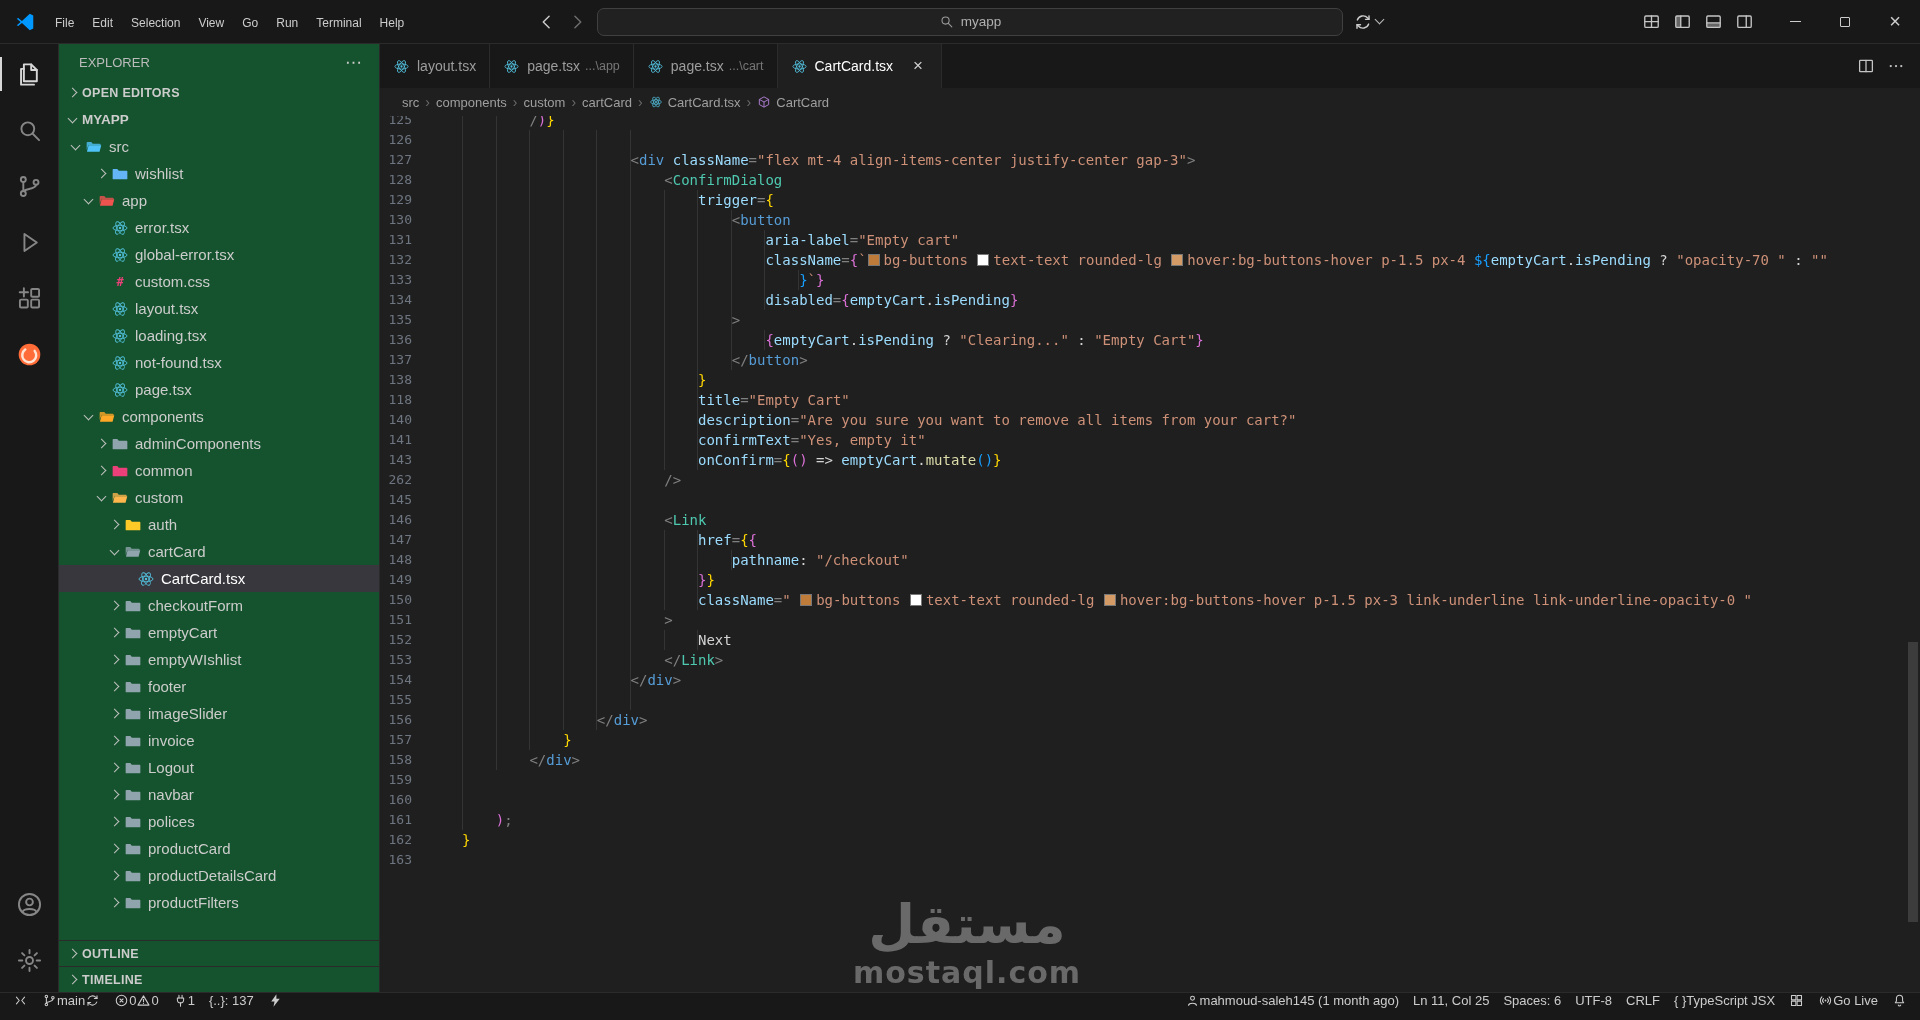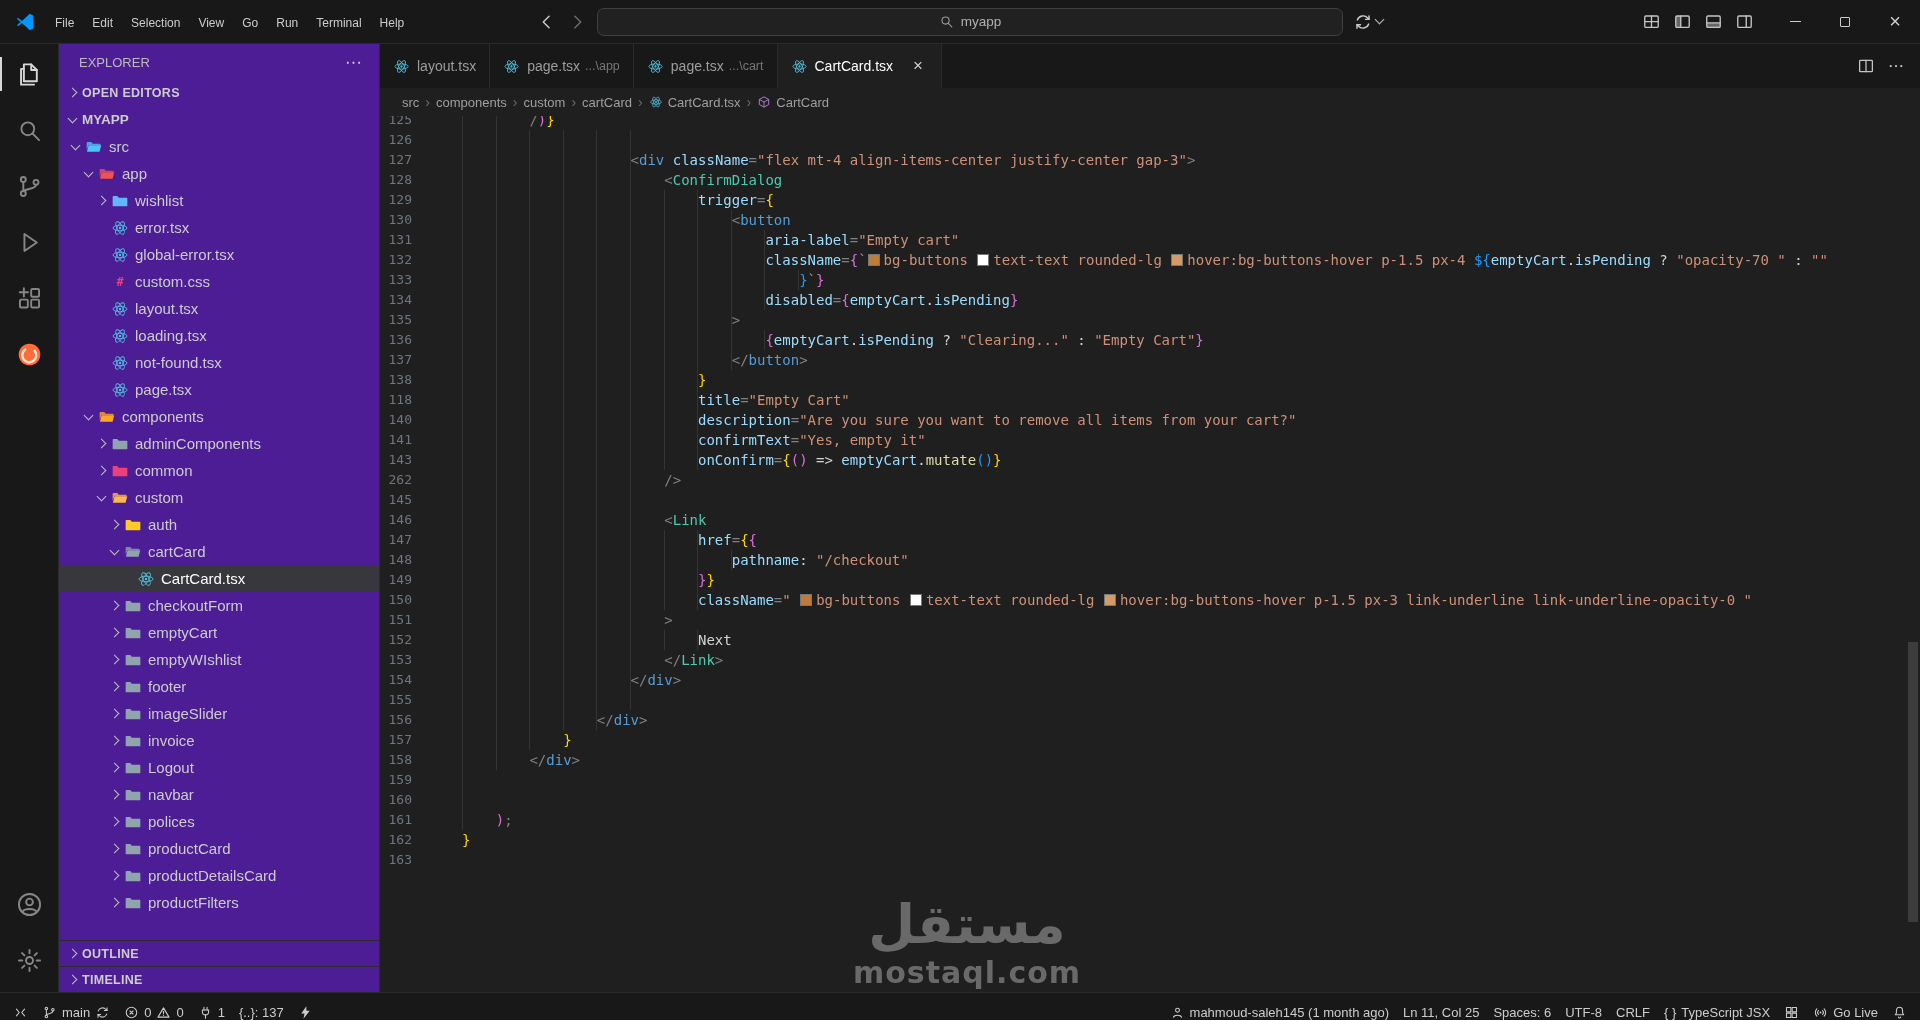--- a/index.html
+++ b/index.html
@@ -28,21 +28,21 @@
 .wc-max{width:10px;height:10px;border:1.2px solid #ccc;display:block;border-radius:1px}
 
 #main{flex:1;display:flex;min-height:0}
 #activitybar{width:59px;flex:none;background:#181818;border-right:1px solid #2b2b2b;display:flex;flex-direction:column;padding-top:2px}
 .act-item{height:56px;display:flex;align-items:center;justify-content:center;color:#868686;position:relative}
 .act-item .icn{width:27px;height:27px}
 .act-item.active{color:#d7d7d7}
 .act-item.active::before{content:"";position:absolute;left:0;top:11px;bottom:11px;width:2px;background:#d7d7d7}
 #act-bottom{margin-top:auto;padding-bottom:4px}
 
-#sidebar{width:321px;flex:none;background:#4c1d95;border-right:1px solid #2b2b2b;display:flex;flex-direction:column;overflow:hidden}
+#sidebar{width:321px;flex:none;background:#14532d;border-right:1px solid #2b2b2b;display:flex;flex-direction:column;overflow:hidden}
 .sb-header{height:36px;flex:none;display:flex;align-items:center;padding:0 16px 0 20px;font-size:13px;color:#bbbbbb}
 .sb-header .more{margin-left:auto;font-size:17px;letter-spacing:1px;color:#cccccc;cursor:default}
 .sec-row{height:26px;flex:none;display:flex;align-items:center;gap:2px;padding-left:5px;font-size:12.5px;font-weight:700;color:#cccccc;letter-spacing:.3px}
 .sec-row.bordered{border-top:1px solid #2b2b2b}
 .proj-row{height:27px;flex:none;display:flex;align-items:center;gap:2px;padding-left:5px;font-size:13.5px;font-weight:700;color:#cccccc}
 #tree{flex:1;overflow:hidden}
 .trow{height:27px;display:flex;align-items:center;color:#cccccc;font-size:15px;cursor:default;white-space:nowrap}
 .trow.selected{background:#37373d;color:#ffffff}
 .chev{width:16px;height:16px;flex:none;position:relative;display:inline-block}
 .chev::before{content:"";position:absolute;left:5px;top:4px;width:6px;height:6px;border-right:1.4px solid #c0c0c0;border-bottom:1.4px solid #c0c0c0;transform:rotate(-45deg)}
@@ -73,21 +73,21 @@
 .ind{display:inline-block;height:20px;vertical-align:top;background:repeating-linear-gradient(90deg,#343434 0,#343434 1px,transparent 1px,transparent 33.6px)}
 .cbox{display:inline-block;width:12px;height:12px;border:1px solid #777;margin:0 4px 0 1px;vertical-align:-1px}
 .tk-p{color:#808080}.tk-tag{color:#569cd6}.tk-comp{color:#4ec9b0}.tk-attr{color:#9cdcfe}
 .tk-str{color:#ce9178}.tk-var{color:#9cdcfe}.tk-fn{color:#dcdcaa}.tk-b1{color:#ffd700}
 .tk-b2{color:#da70d6}.tk-b3{color:#179fff}.tk-op{color:#d4d4d4}.tk-txt{color:#d4d4d4}
 #vscroll{position:absolute;right:2px;top:0;width:10px;height:100%}
 #vscroll .handle{position:absolute;top:60%;height:32%;width:100%;background:rgba(121,121,121,.32)}
 
 #statusbar{height:28px;flex:none;background:#181818;border-top:1px solid #2b2b2b;display:flex;align-items:center;justify-content:space-between;font-size:13px;color:#cccccc;padding:0 6px;position:relative;z-index:6}
 #status-left,#status-right{display:flex;align-items:center;height:100%}
-.st-item{display:flex;align-items:flex-end;gap:5px;padding:0 7px;height:100%;white-space:nowrap;cursor:default}
+.st-item{display:flex;align-items:flex-start;padding:0 7px;height:100%;white-space:nowrap;cursor:default}
 .st-ic{width:15px;height:15px}
 
 #watermark{position:absolute;left:967px;bottom:30px;transform:translateX(-50%);text-align:center;color:#9b9b9b;opacity:.6;z-index:4;pointer-events:none}
 .wm-ar{font-size:54px;font-weight:700;line-height:1;font-family:"DejaVu Sans",sans-serif}
 .wm-en{font-size:30px;font-weight:700;letter-spacing:1px;margin-top:3px;font-family:"DejaVu Sans",sans-serif}
 </style>
 </head>
 <body>
 
 <div id="app">
@@ -269,38 +269,38 @@
           <div class="trow" style="padding-left:8px">
             <span class="chev open"></span>
             <span class="icn file-ic">
               <svg viewBox="0 0 24 24">
                 <path d="M2.2 6.2c0-.5.4-.9.9-.9h5.3l2 2.4h9.5c.5 0 .9.4.9.9v1.2H4.6L2.2 16z" fill="#4fc3f7" opacity=".8"></path>
                 <path d="M4.8 9.8h16.9l-2.3 8.4H2.6z" fill="#4fc3f7"></path>
               </svg>
             </span>
             <span class="tlabel">src</span>
           </div>
+          <div class="trow" style="padding-left:34px">
+            <span class="chev"></span>
+            <span class="icn file-ic">
+              <svg viewBox="0 0 24 24">
+                <path d="M2.2 6.2c0-.5.4-.9.9-.9h5.3l2 2.4h10.5c.5 0 .9.4.9.9v9.6c0 .5-.4.9-.9.9H3.1c-.5 0-.9-.4-.9-.9z" fill="#64b5f6"></path>
+              </svg>
+            </span>
+            <span class="tlabel">wishlist</span>
+          </div>
           <div class="trow" style="padding-left:21px">
             <span class="chev open"></span>
             <span class="icn file-ic">
               <svg viewBox="0 0 24 24">
                 <path d="M2.2 6.2c0-.5.4-.9.9-.9h5.3l2 2.4h9.5c.5 0 .9.4.9.9v1.2H4.6L2.2 16z" fill="#ef5350" opacity=".8"></path>
                 <path d="M4.8 9.8h16.9l-2.3 8.4H2.6z" fill="#ef5350"></path>
               </svg>
             </span>
             <span class="tlabel">app</span>
-          </div>
-          <div class="trow" style="padding-left:34px">
-            <span class="chev"></span>
-            <span class="icn file-ic">
-              <svg viewBox="0 0 24 24">
-                <path d="M2.2 6.2c0-.5.4-.9.9-.9h5.3l2 2.4h10.5c.5 0 .9.4.9.9v9.6c0 .5-.4.9-.9.9H3.1c-.5 0-.9-.4-.9-.9z" fill="#64b5f6"></path>
-              </svg>
-            </span>
-            <span class="tlabel">wishlist</span>
           </div>
           <div class="trow" style="padding-left:34px">
             <span class="chev blank"></span>
             <span class="icn file-ic">
               <svg viewBox="0 0 24 24" fill="none" stroke="#53C1DE" stroke-width="1.2">
                 <ellipse cx="12" cy="12" rx="9.3" ry="3.7"></ellipse>
                 <ellipse cx="12" cy="12" rx="9.3" ry="3.7" transform="rotate(60 12 12)"></ellipse>
                 <ellipse cx="12" cy="12" rx="9.3" ry="3.7" transform="rotate(120 12 12)"></ellipse>
                 <circle cx="12" cy="12" r="1.6" fill="#53C1DE" stroke="none"></circle>
               </svg>

